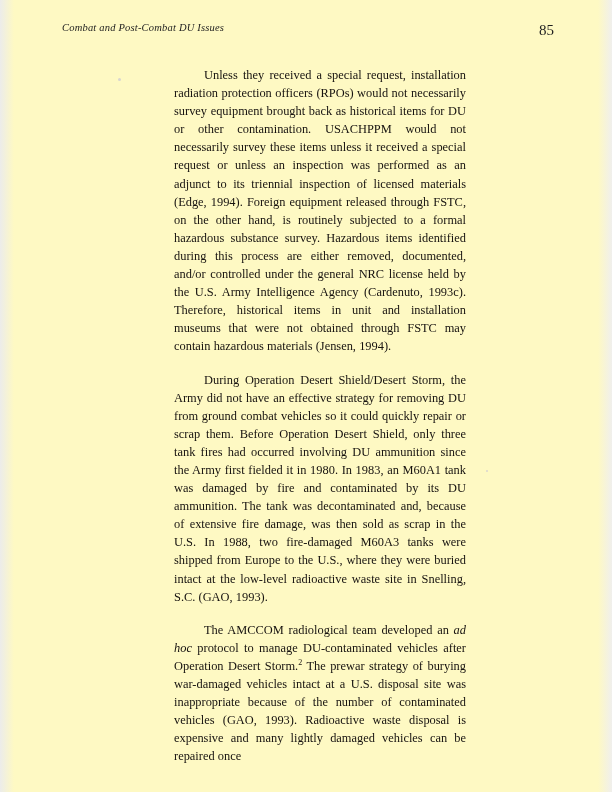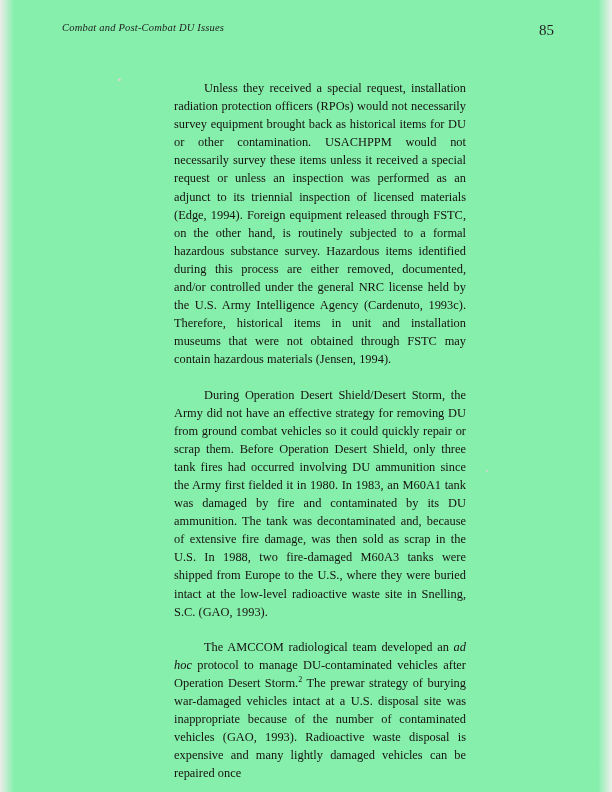--- a/index.html
+++ b/index.html
@@ -11,21 +11,21 @@
     height: 792px;
     background: #ffffff;
     font-family: "Liberation Serif", serif;
     color: #1a1a1a;
     overflow: hidden;
   }
   .page {
     position: relative;
     width: 612px;
     height: 792px;
-    background: #86efac;
+    background: #fef9c3;
   }
   .header {
     position: absolute;
     top: 22px;
     left: 62px;
     right: 58px;
     height: 18px;
   }
   .running-head {
     font-style: italic;
@@ -41,21 +41,21 @@
     font-size: 15px;
     color: #1d1d1d;
   }
   .body {
     position: absolute;
     top: 62px;
     left: 174px;
     width: 292px;
   }
   .para {
-    margin: 17px 0 15px 0;
+    margin: 4px 0 15px 0;
     font-size: 12.4px;
     line-height: 18.1px;
     text-align: justify;
     text-indent: 30px;
     color: #16120f;
     word-spacing: 0.1px;
   }
   .para:last-child {
     margin-bottom: 0;
   }

